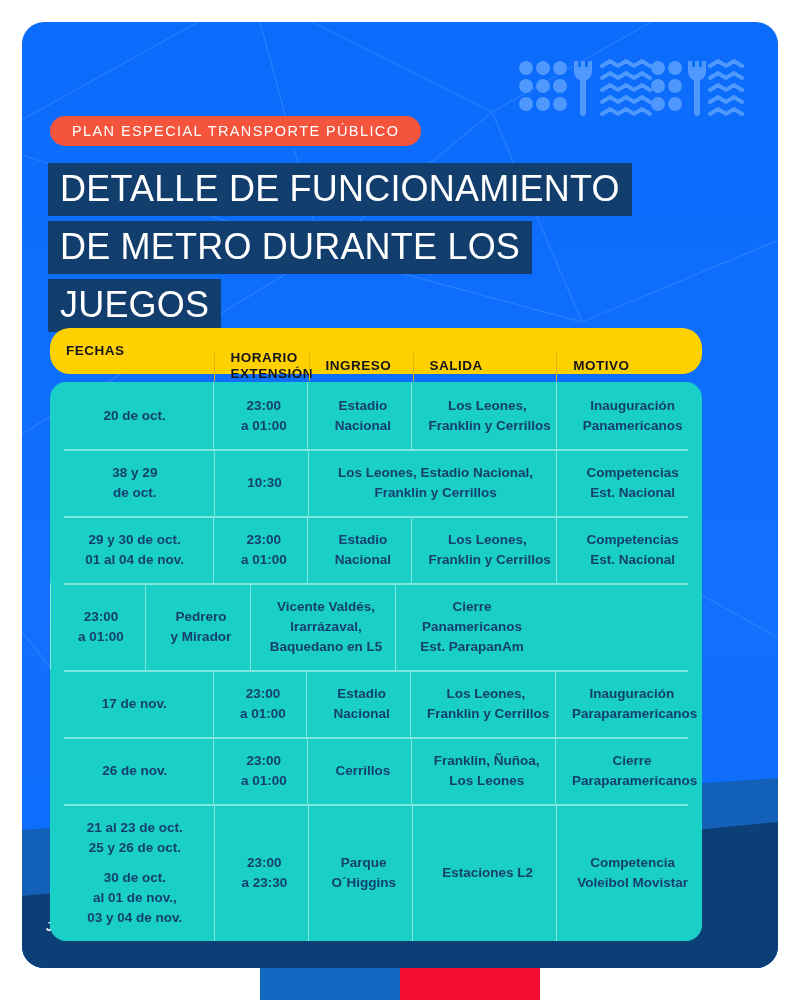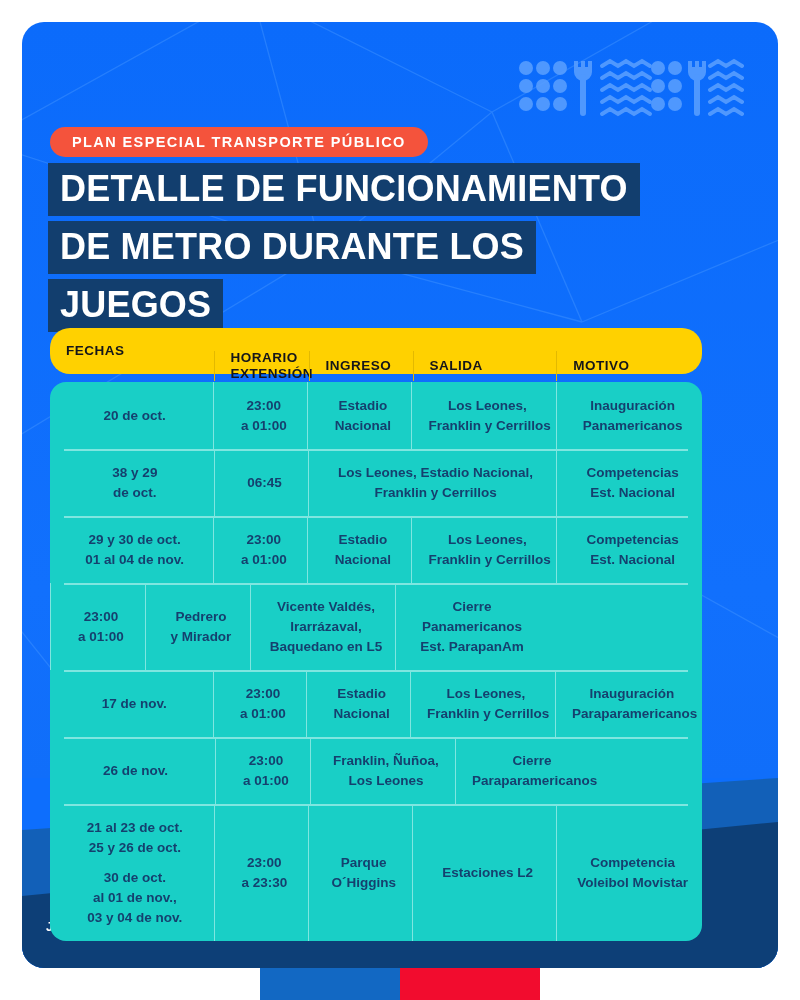--- a/index.html
+++ b/index.html
@@ -16,32 +16,32 @@
   }
   
   .net{position:absolute;inset:0;opacity:.5;}
   .net line{stroke:#3f92ff;stroke-width:1.3;}
 
   
   .pattern{position:absolute;right:34px;top:36px;width:226px;height:62px;opacity:.85;}
 
   
   .pill{
-    position:absolute;left:50px;top:127px;height:30px;
+    position:absolute;left:50px;top:116px;height:30px;
     background:#f4533c;border-radius:16px;
     display:flex;align-items:center;padding:0 22px;
-    color:#ffffff;font-size:14.5px;letter-spacing:1.4px;font-weight:700;
+    color:#ffffff;font-size:14.5px;letter-spacing:1.4px;font-weight:400;
     white-space:nowrap;
   }
 
   
   .headline{position:absolute;left:48px;top:163px;width:690px;}
   .headline .hl{
     display:table;background:#123e6e;color:#ffffff;
-    font-size:36px;font-weight:700;letter-spacing:.2px;line-height:1;
+    font-size:36px;font-weight:400;letter-spacing:.2px;line-height:1;
     padding:8px 12px 9px 12px;margin:0 0 5px 0;white-space:nowrap;
   }
 
   
   .thead{
     position:absolute;left:50px;top:328px;width:652px;height:46px;
     background:#ffd100;border-radius:20px;display:flex;align-items:center;
   }
   .thead .th{
     color:#15161a;font-size:13.5px;font-weight:700;letter-spacing:.5px;
@@ -231,21 +231,21 @@
           <div class="ln">Inauguración</div>
           <div class="ln">Panamericanos</div>
         </div>
       </div>
       <div class="trow">
         <div class="td c-fechas">
           <div class="ln">38 y 29</div>
           <div class="ln">de oct.</div>
         </div>
         <div class="td c-horario sep">
-          <div class="ln">06:45</div>
+          <div class="ln">10:30</div>
         </div>
         <div class="td c-ingsal sep">
           <div class="ln">Los Leones, Estadio Nacional,</div>
           <div class="ln">Franklin y Cerrillos</div>
         </div>
         <div class="td c-motivo sep">
           <div class="ln">Competencias</div>
           <div class="ln">Est. Nacional</div>
         </div>
       </div>
@@ -312,20 +312,23 @@
           <div class="ln">Paraparamericanos</div>
         </div>
       </div>
       <div class="trow">
         <div class="td c-fechas">
           <div class="ln">26 de nov.</div>
         </div>
         <div class="td c-horario sep">
           <div class="ln">23:00</div>
           <div class="ln">a 01:00</div>
+        </div>
+        <div class="td c-ingreso sep">
+          <div class="ln">Cerrillos</div>
         </div>
         <div class="td c-salida sep">
           <div class="ln">Franklin, Ñuñoa,</div>
           <div class="ln">Los Leones</div>
         </div>
         <div class="td c-motivo sep">
           <div class="ln">Cierre</div>
           <div class="ln">Paraparamericanos</div>
         </div>
       </div>

